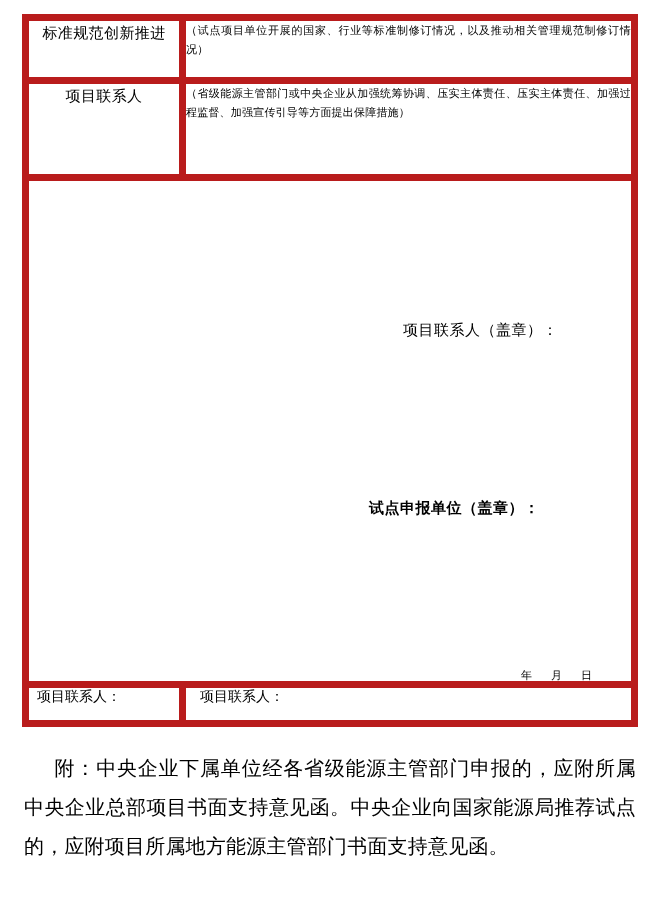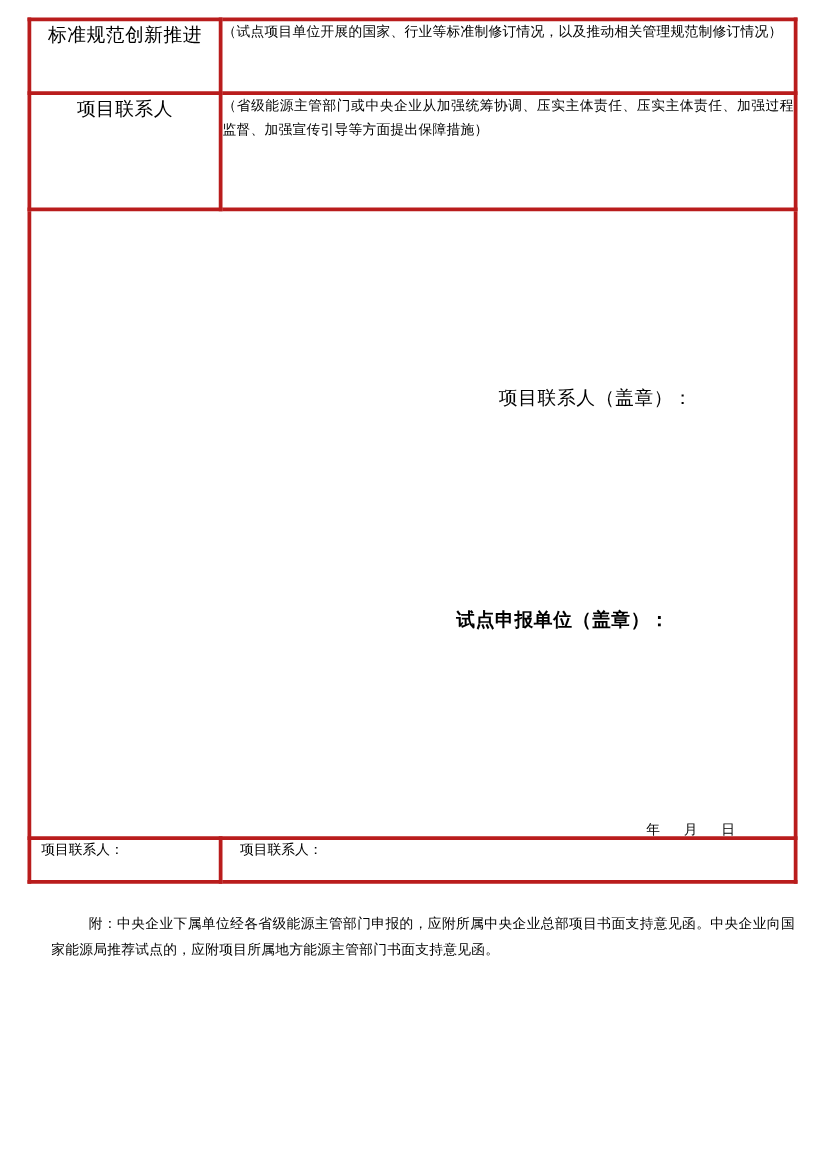--- a/index.html
+++ b/index.html
@@ -22,21 +22,21 @@
     box-sizing: border-box;
     padding: 14px 22px 0 22px;
   }
   table.form {
     width: 616px;
     border-collapse: collapse;
     table-layout: fixed;
     margin: 0;
   }
   table.form td {
-    border: 3px solid #b91c1c;
+    border: 7px solid #b91c1c;
     vertical-align: top;
     padding: 0;
   }
   .label-cell {
     width: 150px;
     text-align: center;
     vertical-align: middle;
     font-size: 15px;
     line-height: 1.6;
     letter-spacing: 0.4px;
@@ -88,35 +88,35 @@
     letter-spacing: 1px;
     white-space: nowrap;
   }
   .date-line span.gap {
     display: inline-block;
     width: 18px;
   }
   .row-contact td {
     height: 32px;
     vertical-align: middle;
-    font-size: 11px;
+    font-size: 14px;
     padding: 6px 10px 6px 10px;
   }
   .contact-label {
     width: 150px;
     text-align: left;
     padding-left: 8px !important;
   }
   .contact-phone {
     text-align: left;
     padding-left: 14px !important;
   }
   .note {
-    margin: 22px 0 0 17px;
-    font-size: 11px;
+    margin: 22px 0 0 0;
+    font-size: 20px;
     line-height: 1.95;
     text-align: justify;
     letter-spacing: 0.2px;
     text-indent: 0;
     padding: 0 2px;
   }
   .note .indent {
     display: inline-block;
     width: 30px;
   }

